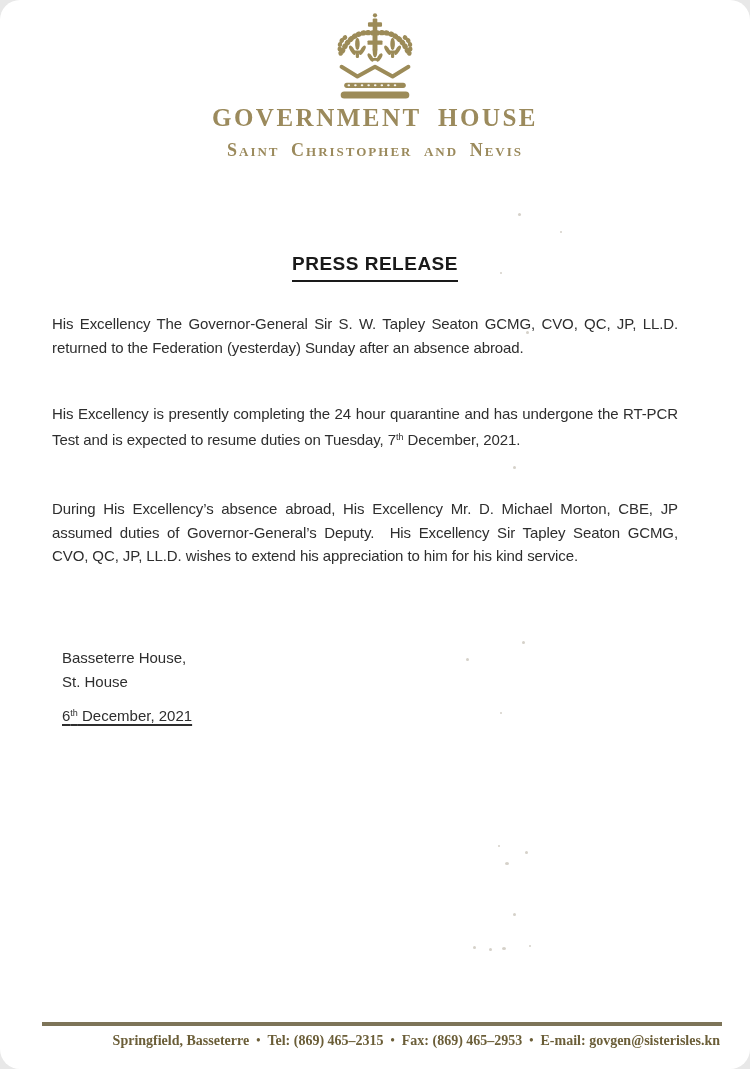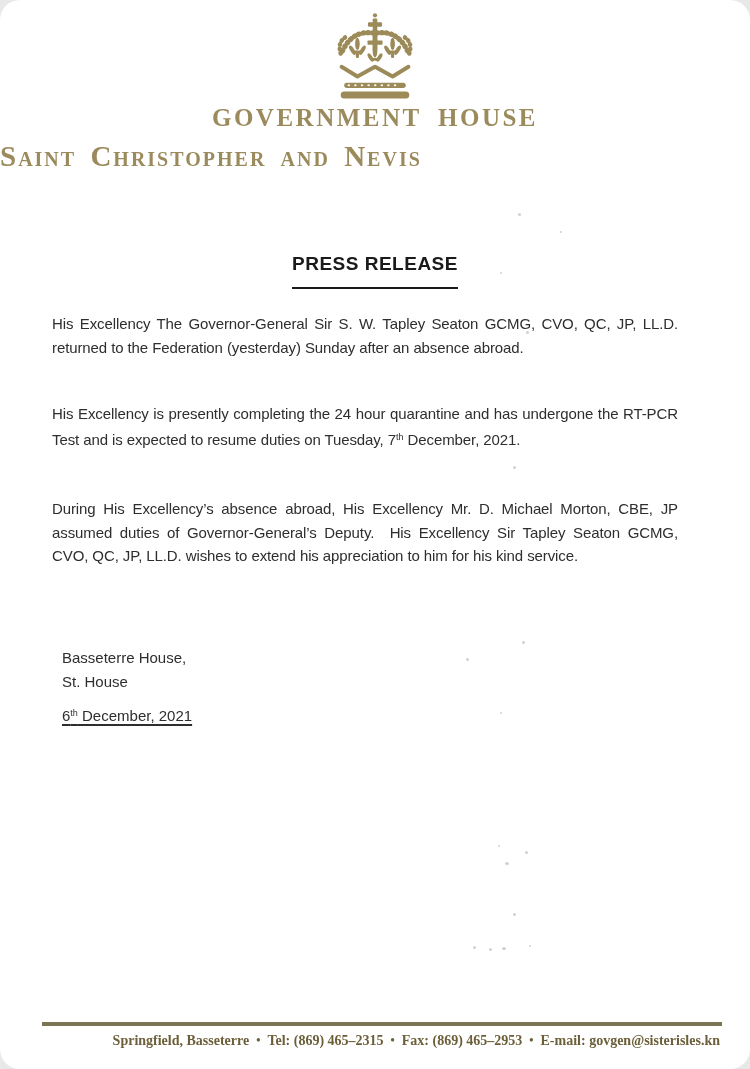--- a/index.html
+++ b/index.html
@@ -42,43 +42,44 @@
     font-size: 25px;
     letter-spacing: 2.5px;
     word-spacing: 8px;
     color: var(--header-text);
   }
   .org-subtitle {
     position: absolute;
     top: 140px;
     left: 0;
     width: 100%;
+    text-align: center;
     font-family: "Liberation Serif", serif;
     font-weight: bold;
     font-variant: small-caps;
-    font-size: 29px;
+    font-size: 18px;
     letter-spacing: 2px;
     word-spacing: 5px;
     color: var(--header-text);
   }
   
   .doc-title {
     position: absolute;
     top: 253px;
     left: 0;
     width: 100%;
     text-align: center;
   }
   .doc-title span {
     font-weight: bold;
     font-size: 19px;
     letter-spacing: 0.5px;
     color: #1a1a1a;
     border-bottom: 2px solid #1a1a1a;
-    padding-bottom: 13px;
+    padding-bottom: 6px;
   }
   .para {
     position: absolute;
     left: 52px;
     width: 626px;
     font-size: 15px;
     line-height: 23.5px;
     letter-spacing: -0.1px;
     color: var(--body-text);
     text-align: justify;

